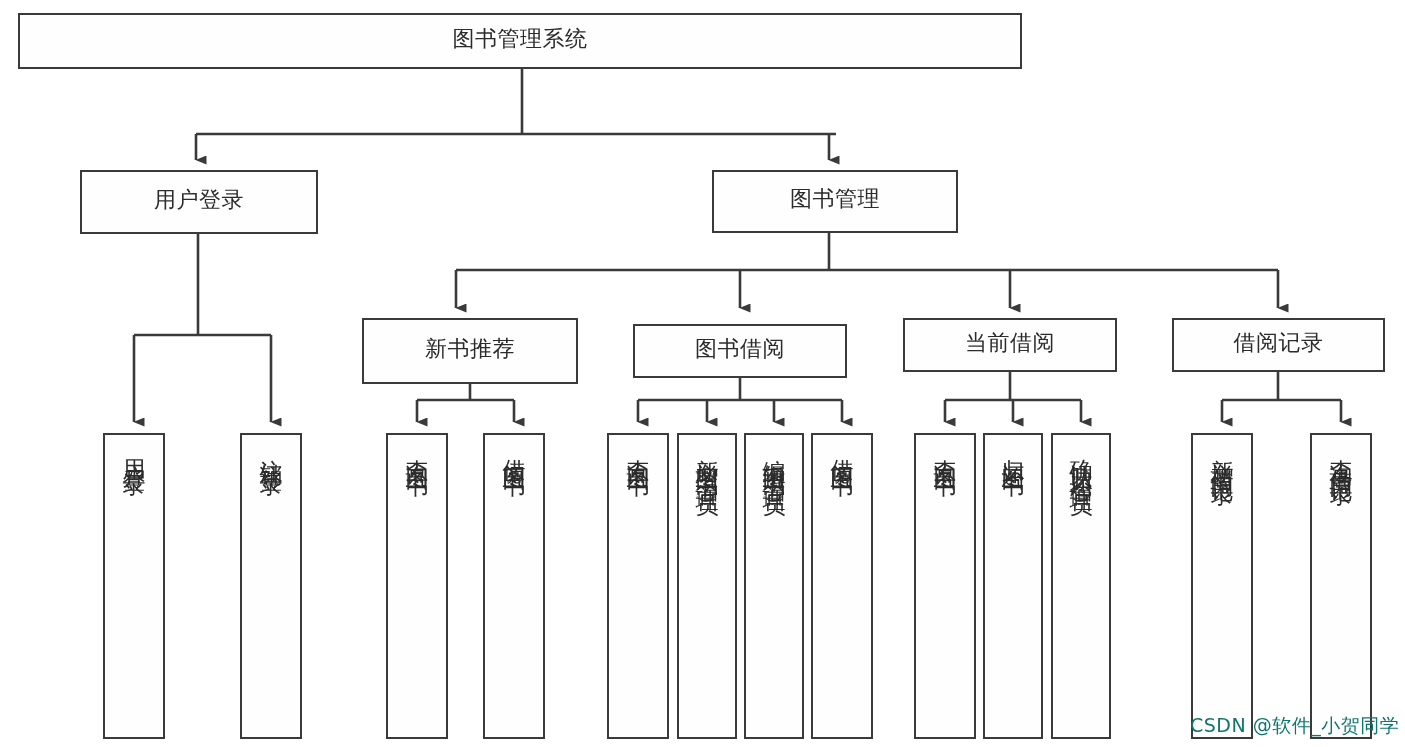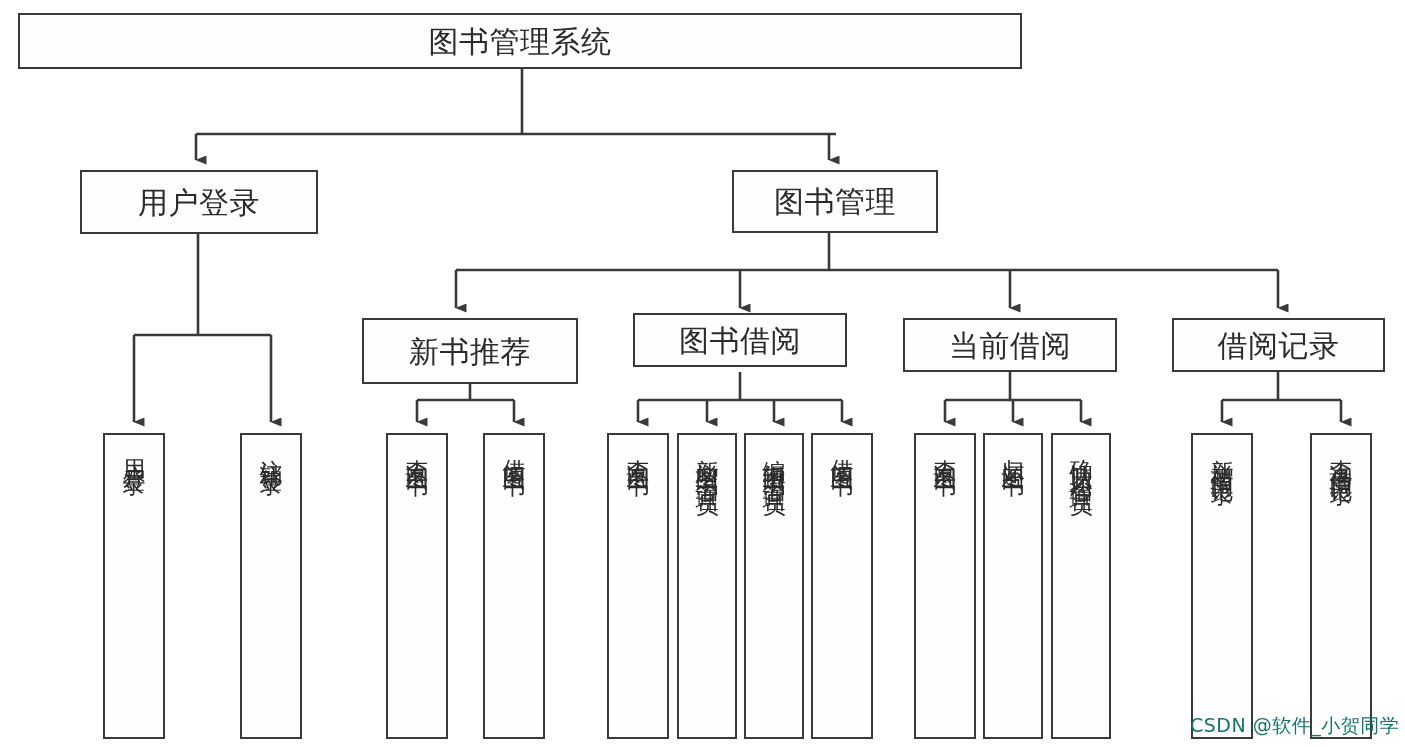--- a/index.html
+++ b/index.html
@@ -30,26 +30,27 @@
     position: absolute;
     box-sizing: border-box;
     border: 2.5px solid #3a3a3a;
     background: #fefefe;
     display: flex;
     align-items: center;
     justify-content: center;
     overflow: hidden;
   }
   .node-label-h {
-    font-size: 30px;
+    font-size: 22px;
     color: #2b2b2b;
     line-height: 1.1;
     letter-spacing: 0.5px;
     white-space: nowrap;
     text-align: right;
+    font-family: Liberation Mono, monospace;
   }
   .node-box.leaf {
     align-items: flex-start;
     justify-content: center;
     padding-top: 6px;
   }
   .node-label-v {
     font-size: 23px;
     color: #2b2b2b;
     writing-mode: vertical-rl;
@@ -123,28 +124,28 @@
     </g>
   </svg>
 
   <div class="node-box" style="left:18px; top:13px; width:1004px; height:56px;">
     <span class="node-label-h">图书管理系统</span>
   </div>
 
   <div class="node-box" style="left:80px; top:170px; width:238px; height:64px;">
     <span class="node-label-h">用户登录</span>
   </div>
-  <div class="node-box" style="left:712px; top:170px; width:206px; height:63px;margin-left:20px;">
+  <div class="node-box" style="left:712px; top:170px; width:246px; height:63px;">
     <span class="node-label-h">图书管理</span>
   </div>
 
   <div class="node-box" style="left:362px; top:318px; width:216px; height:66px;">
     <span class="node-label-h">新书推荐</span>
   </div>
-  <div class="node-box" style="left:633px; top:313px; width:214px; height:54px;">
+  <div class="node-box" style="left:633px; top:324px; width:214px; height:54px;">
     <span class="node-label-h">图书借阅</span>
   </div>
   <div class="node-box" style="left:1172px; top:318px; width:213px; height:54px;">
     <span class="node-label-h">借阅记录</span>
   </div>
   <div class="node-box" style="left:903px; top:318px; width:214px; height:54px;">
     <span class="node-label-h">当前借阅</span>
   </div>
 
   <div class="node-box leaf" style="left:103px; top:433px; width:62px; height:306px;">

